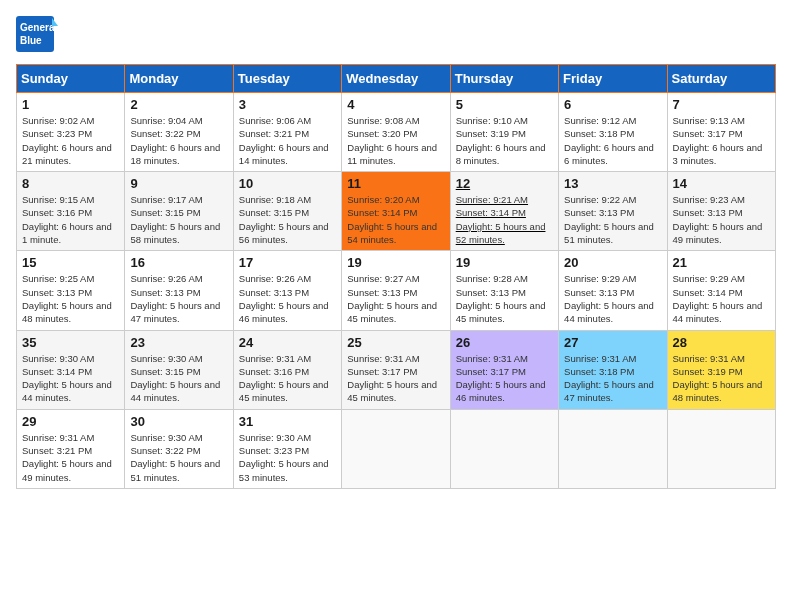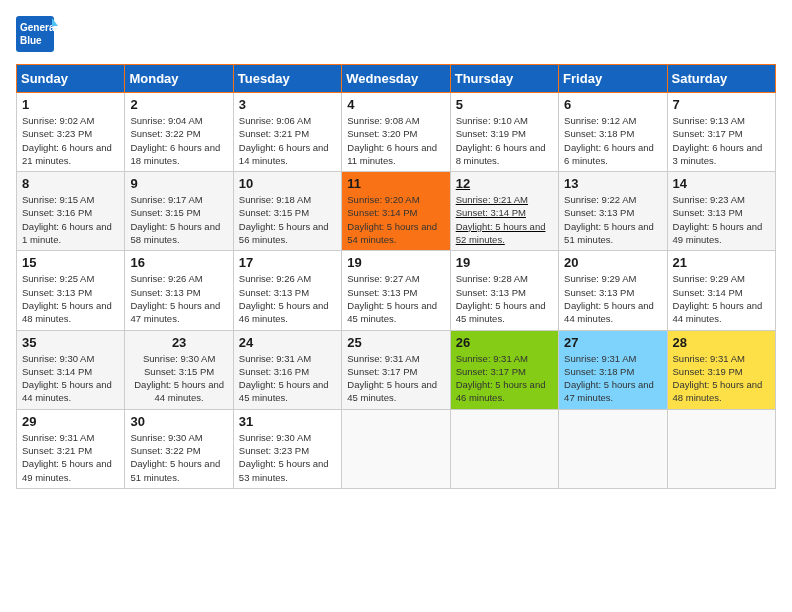--- a/index.html
+++ b/index.html
@@ -195,33 +195,33 @@
         <td>
           <span class="day-number">21</span>
           <div class="day-info">Sunrise: 9:29 AM<br>Sunset: 3:14 PM<br>Daylight: 5 hours and 44 minutes.</div>
         </td>
       </tr>
       <tr>
         <td style="background: rgb(245, 245, 245);">
           <span class="day-number">35</span>
           <div class="day-info">Sunrise: 9:30 AM<br>Sunset: 3:14 PM<br>Daylight: 5 hours and 44 minutes.</div>
         </td>
-        <td style="background: rgb(245, 245, 245); text-align: center;">
+        <td style="background: rgb(245, 245, 245);">
           <span class="day-number">23</span>
           <div class="day-info">Sunrise: 9:30 AM<br>Sunset: 3:15 PM<br>Daylight: 5 hours and 44 minutes.</div>
         </td>
         <td style="background: rgb(245, 245, 245); margin-top: 17px;">
           <span class="day-number">24</span>
           <div class="day-info">Sunrise: 9:31 AM<br>Sunset: 3:16 PM<br>Daylight: 5 hours and 45 minutes.</div>
         </td>
         <td style="background: rgb(245, 245, 245);">
           <span class="day-number">25</span>
           <div class="day-info">Sunrise: 9:31 AM<br>Sunset: 3:17 PM<br>Daylight: 5 hours and 45 minutes.</div>
         </td>
-        <td style="background: #84cc16;">
+        <td style="background: #c4b5fd;">
           <span class="day-number">26</span>
           <div class="day-info">Sunrise: 9:31 AM<br>Sunset: 3:17 PM<br>Daylight: 5 hours and 46 minutes.</div>
         </td>
         <td style="background: #7dd3fc;">
           <span class="day-number">27</span>
           <div class="day-info">Sunrise: 9:31 AM<br>Sunset: 3:18 PM<br>Daylight: 5 hours and 47 minutes.</div>
         </td>
         <td style="background: #fde047;">
           <span class="day-number">28</span>
           <div class="day-info">Sunrise: 9:31 AM<br>Sunset: 3:19 PM<br>Daylight: 5 hours and 48 minutes.</div>

